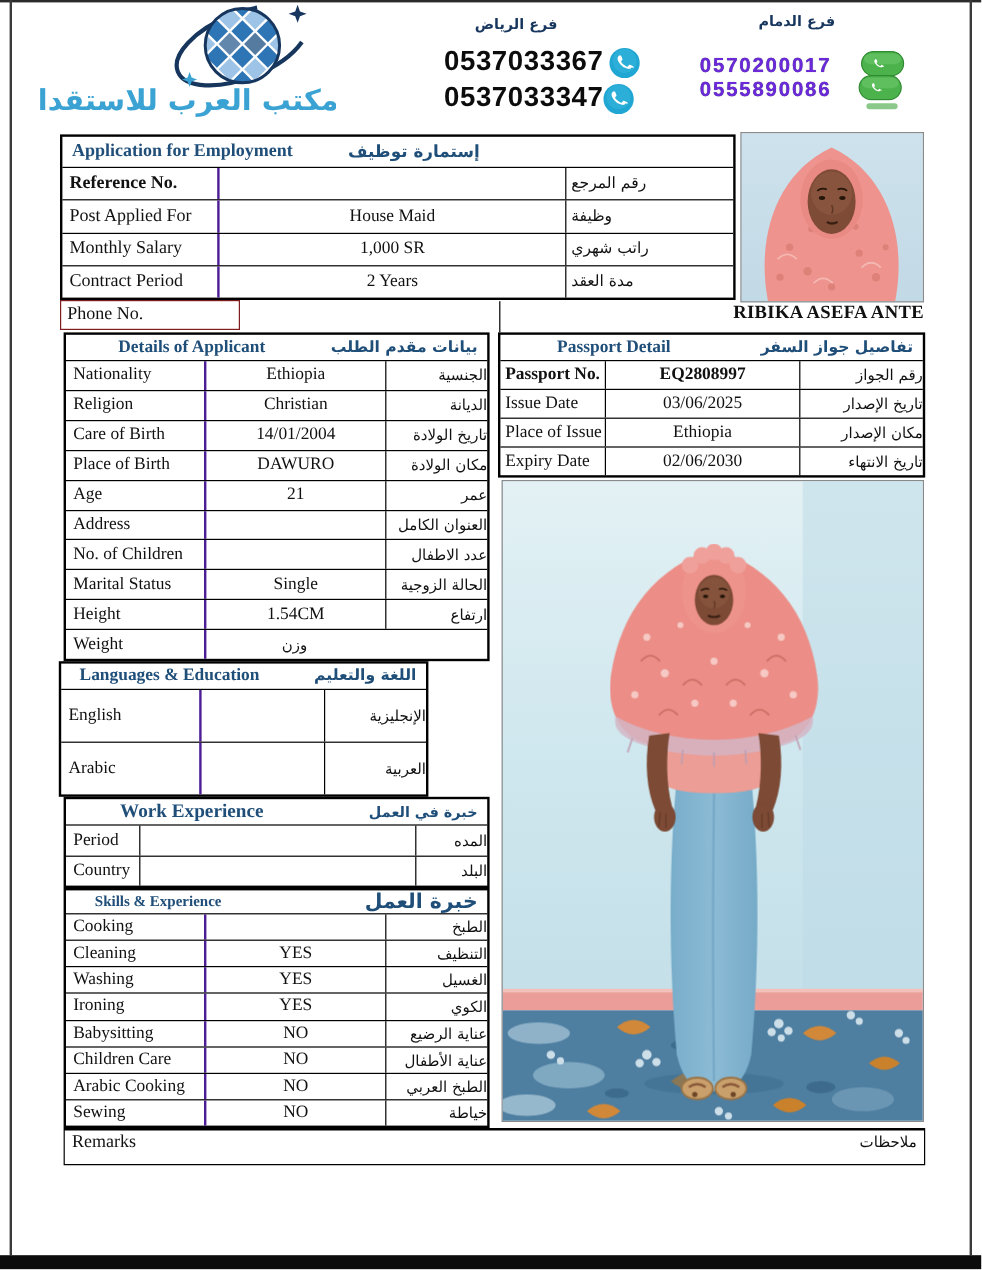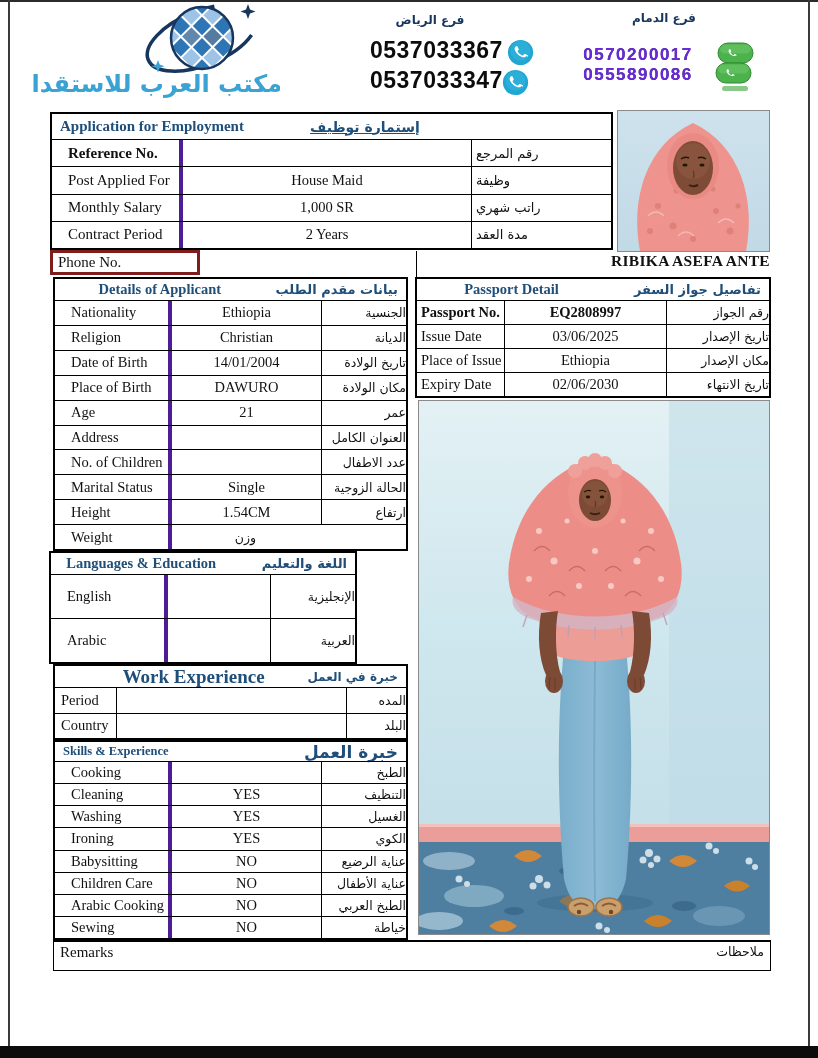--- a/index.html
+++ b/index.html
@@ -22,21 +22,21 @@
   
   .branch-title{font-family:"DejaVu Sans",sans-serif;font-weight:bold;color:#17365d;font-size:12px;text-align:center;}
   .phone-big{font-family:"Liberation Sans",sans-serif;font-weight:bold;font-size:23px;color:#0c0c0c;letter-spacing:.5px;}
   .phone-dammam{font-family:"Liberation Sans",sans-serif;font-weight:800;font-size:17px;color:#6d28d9;letter-spacing:1.5px;text-shadow:0 0 .6px #1d3260;}
 
   
   .sect{position:absolute;border:2px solid #000;display:flex;flex-direction:column;box-sizing:border-box;background:transparent;}
   .sect .hd{display:flex;align-items:center;color:var(--navy);font-weight:bold;}
   .sect .r{flex:1;display:flex;border-top:1px solid #000;align-items:stretch;}
   .sect .c{display:flex;align-items:center;box-sizing:border-box;overflow:hidden;}
-  .cl{width:117px;padding-left:16px;border-right:4px solid #4c1d95;font-size:14.5px;}
+  .cl{width:117px;padding-left:6px;border-right:2px solid #4c1d95;font-size:14.5px;}
   .cv{flex:1;justify-content:center;border-right:1px solid #000;font-size:14.5px;}
   .ca{width:84px;padding-left:4px;font-size:12.5px;}
   .bold{font-weight:bold;}
 
   
   #app-table{border-width:2px;}
   #app-table .cl{width:131px;font-size:15px;}
   #app-table .ca{width:139px;justify-content:flex-end;padding-right:12px;font-size:13px;}
   
   .cl2{width:62px;padding-left:6px;border-right:1px solid #000;font-size:14.5px;}
@@ -144,21 +144,21 @@
         <rect x="1" y="1" width="35" height="20" rx="10" fill="#4CB34C" stroke="#2f8a31" stroke-width="1"></rect>
         <rect x="3" y="2.5" width="31" height="9" rx="6" fill="#6cc76a" opacity=".6"></rect>
         <path fill="#fff" transform="translate(7 3) scale(0.68)" d="M17.4 14.9c-.2.7-1.2 1.3-1.8 1.4-.5.1-1.1.2-3.2-.7-2.7-1.1-4.4-3.8-4.5-4-.1-.2-1.1-1.4-1.1-2.7s.7-1.9.9-2.2c.2-.2.5-.3.7-.3h.5c.2 0 .4-.1.6.5l.9 2.1c.1.2.1.3 0 .5l-.3.5-.5.5c-.1.1-.3.3-.1.6.1.3.8 1.3 1.7 2.1 1.2 1 2.1 1.3 2.4 1.5.3.1.5.1.7-.1l1-1.2c.2-.2.4-.2.7-.1l2 1c.3.2.5.2.6.4.1.1.1.6-.2 1.2z"></path>
       </svg>
   </div>
   <div class="abs" style="left:722px;top:86px;width:26px;height:5px;border-radius:3px;background:#8bc98a;"></div>
 
   <div class="sect" id="app-table" style="left:50px;top:112px;width:563px;height:138px;">
     <div class="hd" style="height:25px;position:relative;">
       <span style="padding-left:8px;font-size:15px;">Application for Employment</span>
-      <span class="arabic" style="position:absolute;left:258px;font-size:14px;text-decoration:underline;">إستمارة توظيف</span>
+      <span class="arabic" style="position:absolute;left:238px;font-size:14px;">إستمارة توظيف</span>
     </div>
     <div class="r">
       <div class="c cl bold">Reference No.</div>
       <div class="c cv"></div>
       <div class="c ca arabic">رقم المرجع</div>
     </div>
     <div class="r">
       <div class="c cl">Post Applied For</div>
       <div class="c cv">House Maid</div>
       <div class="c ca arabic">وظيفة</div>
@@ -168,42 +168,42 @@
       <div class="c cv">1,000 SR</div>
       <div class="c ca arabic">راتب شهري</div>
     </div>
     <div class="r">
       <div class="c cl">Contract Period</div>
       <div class="c cv">2 Years</div>
       <div class="c ca arabic">مدة العقد</div>
     </div>
   </div>
 
-  <div class="abs" style="left:50px;top:250px;width:150px;height:25px;border:3px solid #7f1d1d;box-sizing:border-box;display:flex;align-items:center;padding-left:5px;font-size:15px;">Phone No.</div>
+  <div class="abs" style="left:50px;top:250px;width:150px;height:25px;border:1px solid #7f1d1d;box-sizing:border-box;display:flex;align-items:center;padding-left:5px;font-size:15px;">Phone No.</div>
   <div class="abs" style="left:416px;top:251px;width:1px;height:26px;background:#000;"></div>
 
   <div class="abs" style="left:417px;top:252px;width:353px;text-align:right;font-weight:bold;font-size:15.5px;letter-spacing:.3px;">RIBIKA ASEFA ANTE</div>
 
   <div class="sect" style="left:53px;top:277px;width:355px;height:274px;">
     <div class="hd" style="height:21px;">
       <span class="hd-en-center">Details of Applicant</span>
       <span class="hd-ar arabic">بيانات مقدم الطلب</span>
     </div>
     <div class="r">
         <div class="c cl">Nationality</div>
         <div class="c cv">Ethiopia</div>
         <div class="c ca arabic">الجنسية</div>
       </div>
     <div class="r">
         <div class="c cl">Religion</div>
         <div class="c cv">Christian</div>
         <div class="c ca arabic">الديانة</div>
       </div>
     <div class="r">
-        <div class="c cl">Date of Birth</div>
+        <div class="c cl">Care of Birth</div>
         <div class="c cv">14/01/2004</div>
         <div class="c ca arabic">تاريخ الولادة</div>
       </div>
     <div class="r">
         <div class="c cl">Place of Birth</div>
         <div class="c cv">DAWURO</div>
         <div class="c ca arabic">مكان الولادة</div>
       </div>
     <div class="r">
         <div class="c cl">Age</div>
@@ -248,38 +248,38 @@
       </div>
     <div class="r">
         <div class="c cl">Arabic</div>
         <div class="c cv"></div>
         <div class="c ca arabic">العربية</div>
       </div>
   </div>
 
   <div class="sect" style="left:53px;top:664px;width:355px;height:76px;">
     <div class="hd" style="height:21px;">
-      <span class="hd-en-center" style="font-size:19px;text-align:right;">Work Experience</span>
+      <span class="hd-en-center" style="font-size:16px;">Work Experience</span>
       <span class="hd-ar arabic" style="font-size:12px;">خبرة في العمل</span>
     </div>
     <div class="r">
         <div class="c cl2">Period</div>
         <div class="c cv2"></div>
         <div class="ca2 arabic">المده</div>
       </div>
     <div class="r">
         <div class="c cl2">Country</div>
         <div class="c cv2"></div>
         <div class="ca2 arabic">البلد</div>
       </div>
   </div>
 
   <div class="sect" style="left:53px;top:740px;width:355px;height:200px;">
     <div class="hd" style="height:19px;">
-      <span style="padding-left:8px;font-size:12.5px;">Skills &amp; Experience</span>
+      <span style="padding-left:24px;font-size:12.5px;">Skills &amp; Experience</span>
       <span class="arabic" style="margin-left:auto;padding-right:8px;font-size:17px;font-weight:bold;">خبرة العمل</span>
     </div>
     <div class="r">
         <div class="c cl">Cooking</div>
         <div class="c cv"></div>
         <div class="c ca arabic">الطبخ</div>
       </div>
     <div class="r">
         <div class="c cl">Cleaning</div>
         <div class="c cv">YES</div>

